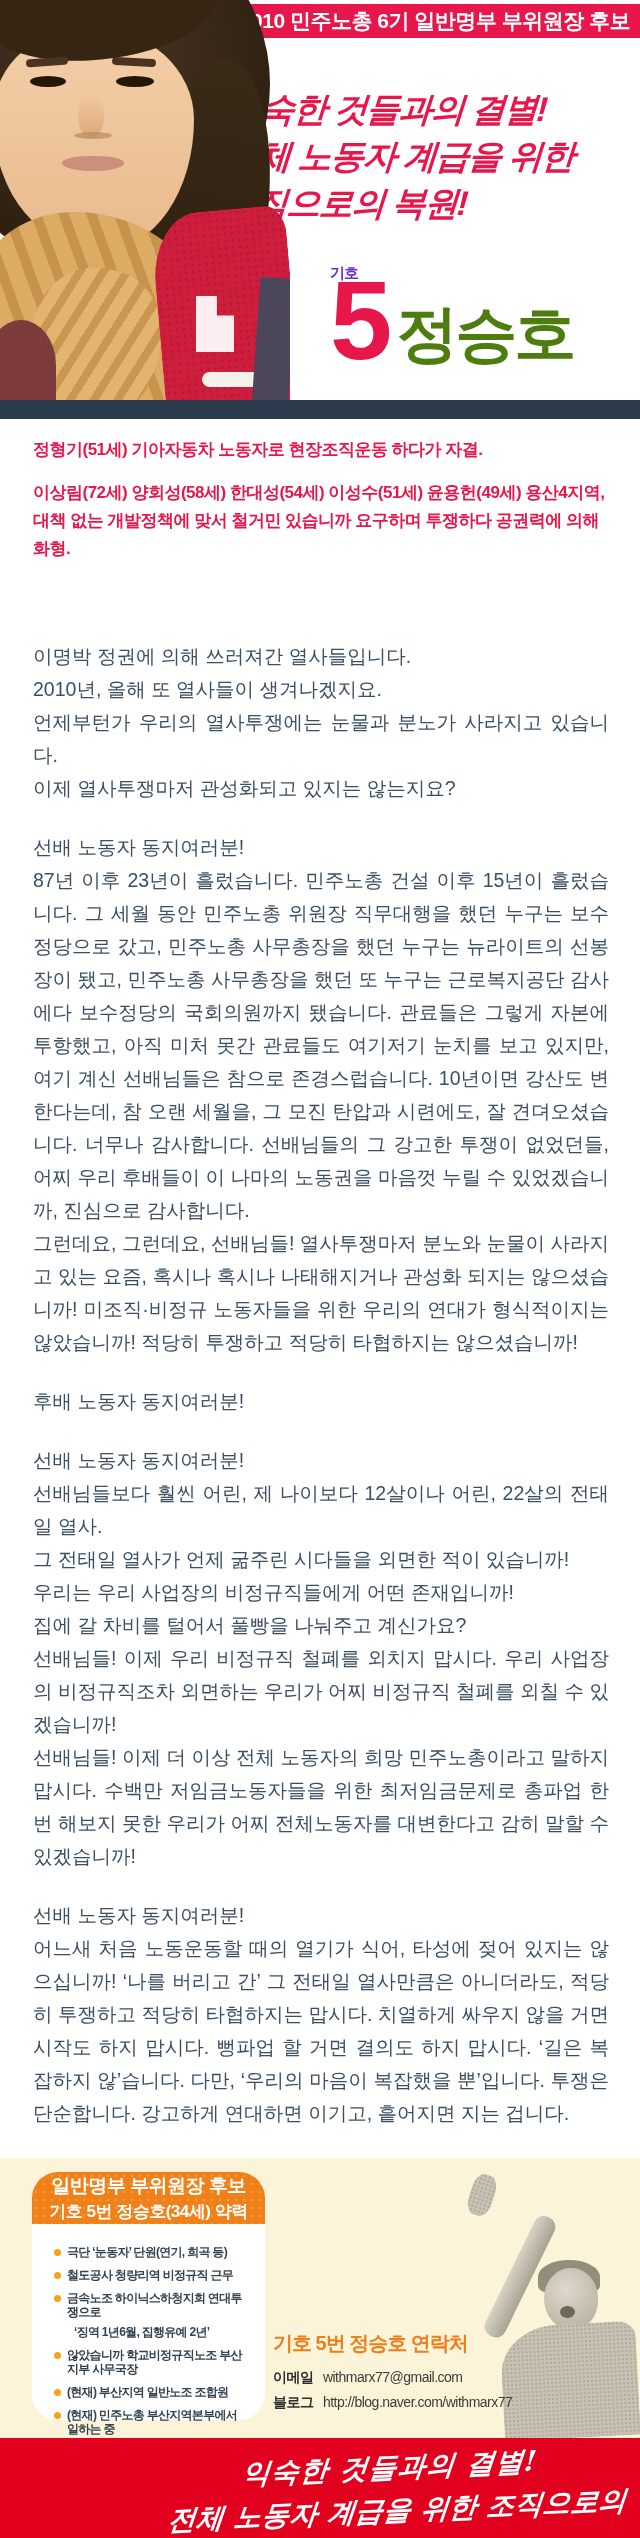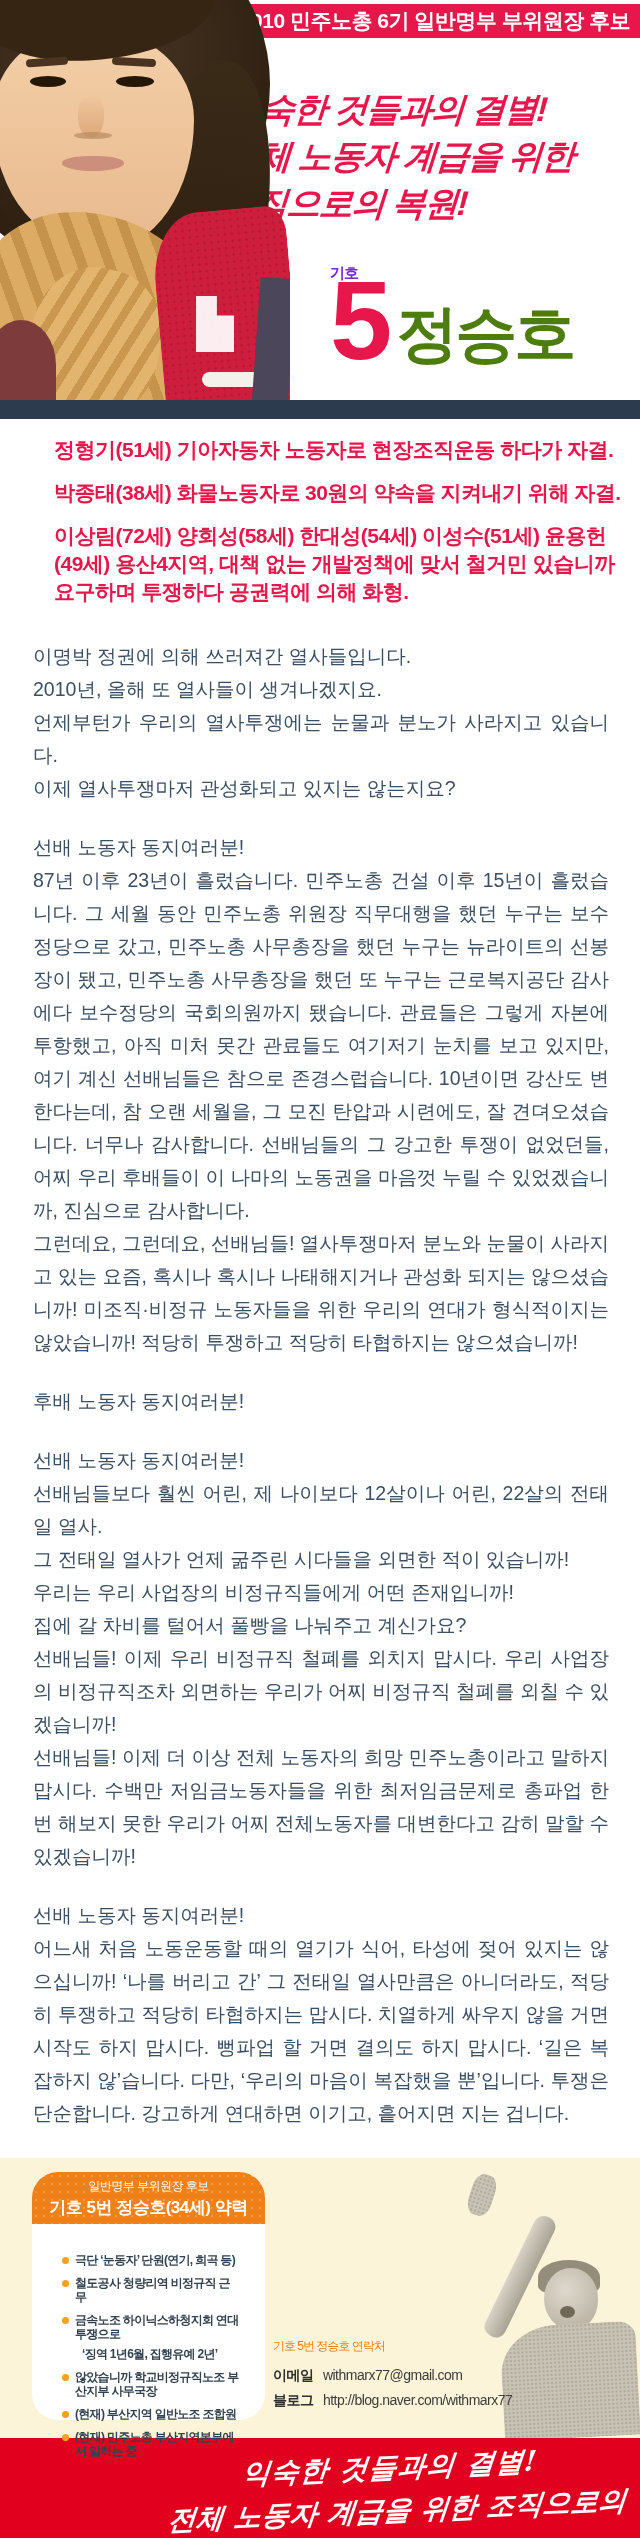--- a/index.html
+++ b/index.html
@@ -41,56 +41,56 @@
   .ballot .giho{display:block;font-size:15px;font-weight:bold;color:#6d28d9;letter-spacing:-1px;}
   .ballot .row{display:flex;align-items:flex-end;margin-top:-6px;}
   .ballot .num{font-size:112px;line-height:88px;font-weight:bold;color:#e8174b;font-family:"Liberation Sans",sans-serif;}
   .ballot .name{font-size:62px;line-height:62px;font-weight:bold;color:#4d7c0f;letter-spacing:-3px;margin-left:4px;}
 
   
   .divider{position:absolute;left:0;top:400px;width:640px;height:19px;background:#2c3b4d;z-index:3;}
 
   
   .martyrs{position:absolute;left:33px;top:436px;width:576px;color:#e8174b;font-weight:bold;
-           font-size:21px;line-height:28px;letter-spacing:-0.5px;margin-left:21px;}
+           font-size:17px;line-height:28px;letter-spacing:-0.5px;}
   .martyrs p{margin:0 0 15px 0;}
 
   
   .bodytext{position:absolute;left:33px;top:640px;width:576px;height:1505px;overflow:hidden;
             font-family:Liberation Sans, sans-serif;color:#3b4f63;font-size:19.5px;line-height:33px;text-align:justify;}
   .bodytext .para{margin:0 0 26px 0;}
   .bodytext .ph-head{display:block;}
   .bodytext .pt{white-space:pre-line;}
 
   
   .profile-section{position:absolute;left:0;top:2158px;width:640px;height:280px;background:#fbf4d8;}
   .profile-card{position:absolute;left:32px;top:14px;width:233px;height:248px;background:#ffffff;border-radius:26px;z-index:1;}
   .profile-badge{height:52px;background:#f08018;background-image:radial-gradient(#f59b46 1.4px,transparent 1.4px);background-size:8px 8px;
                  border-radius:26px 26px 0 0;color:#ffffff;text-align:center;display:flex;flex-direction:column;justify-content:center;}
-  .profile-badge .b1{font-size:12px;font-weight:normal;letter-spacing:-0.5px;}
+  .profile-badge .b1{font-size:19px;font-weight:bold;letter-spacing:-0.5px;}
   .profile-badge .b2{font-size:17px;font-weight:bold;letter-spacing:-0.5px;margin-top:1px;}
-  .profile-list{list-style:none;margin:16px;padding:13px 10px 0 14px;}
+  .profile-list{list-style:none;margin:8px;padding:13px 10px 0 14px;}
   .profile-list li{position:relative;padding-left:13px;margin-bottom:9px;font-size:12px;line-height:14px;
                    color:#33424f;font-weight:bold;letter-spacing:-0.7px;}
   .profile-list li .dot{position:absolute;left:0;top:3.5px;width:7px;height:7px;border-radius:50%;background:#f5a21d;}
   .profile-list li.sub{padding-left:20px;margin-top:-3px;}
 
   
   .statue{position:absolute;right:2px;top:16px;width:212px;height:262px;z-index:0;}
   .st-hand{position:absolute;left:44px;top:0;width:24px;height:42px;background:#c9c3b5;border-radius:40%;transform:rotate(18deg);}
   .st-arm{position:absolute;left:54px;top:30px;width:22px;height:132px;background:linear-gradient(90deg,#d8d3c7,#a9a293);border-radius:10px;transform:rotate(26deg);transform-origin:50% 100%;}
   .st-hair{position:absolute;left:112px;top:86px;width:62px;height:34px;background:#958d7c;border-radius:50% 50% 25% 25%;}
   .st-head{position:absolute;left:118px;top:94px;width:54px;height:62px;background:radial-gradient(circle at 40% 35%,#ded9cd,#b2aa9a);border-radius:50% 50% 48% 52%;}
   .st-mouth{position:absolute;left:134px;top:132px;width:15px;height:12px;background:#6f6757;border-radius:50%;}
   .st-torso{position:absolute;left:76px;top:150px;width:136px;height:114px;background:linear-gradient(105deg,#ddd8cc 30%,#b6af9f);border-radius:42% 14% 0 0;transform:rotate(-3deg);}
   .grain{background-image:radial-gradient(rgba(118,108,92,.28) 1px,transparent 1px)!important;background-size:4px 4px!important;background-color:#c8c2b4!important;}
 
   
   .contact{position:absolute;left:273px;top:172px;width:345px;z-index:2;}
-  .contact-title{color:#ef7d18;font-weight:normal;font-size:12px;letter-spacing:-1px;margin-bottom:12px;margin-top:8px;}
+  .contact-title{color:#ef7d18;font-weight:bold;font-size:20px;letter-spacing:-1px;margin-bottom:12px;}
   .contact-row{font-size:14px;color:#3c3c3c;margin-bottom:7px;letter-spacing:-0.5px;}
   .contact-row .clabel{font-weight:bold;color:#2e2e2e;margin-right:6px;}
 
   
   .footer-band{position:absolute;left:0;top:2438px;width:640px;height:100px;background:#e2001f;overflow:hidden;}
   .footer-inner{transform:rotate(-2.5deg) skewX(-8deg);color:#ffffff;font-family:"DejaVu Serif",serif;
                 font-style:italic;font-weight:bold;margin-top:14px;}
   .fs1{font-size:28px;margin-left:238px;letter-spacing:1px;}
   .fs2{font-size:28px;margin-left:168px;margin-top:5px;letter-spacing:0;}
 </style>
@@ -135,21 +135,20 @@
     <div class="row">
       <span class="num">5</span>
       <span class="name">정승호</span>
     </div>
   </div>
 
   <div class="divider"></div>
 
   <div class="martyrs">
     <p>정형기(51세) 기아자동차 노동자로 현장조직운동 하다가 자결.</p>
-    <p>박종태(38세) 화물노동자로 30원의 약속을 지켜내기 위해 자결.</p>
     <p>이상림(72세) 양회성(58세) 한대성(54세) 이성수(51세) 윤용헌(49세) 용산4지역, 대책 없는 개발정책에 맞서 철거민 있습니까 요구하며 투쟁하다 공권력에 의해 화형.</p>
   </div>
 
   <div class="bodytext">
     <p class="para">
       <span class="ph-head"></span>
       <span class="pt">이명박 정권에 의해 쓰러져간 열사들입니다.
 2010년, 올해 또 열사들이 생겨나겠지요.
 언제부턴가 우리의 열사투쟁에는 눈물과 분노가 사라지고 있습니다.
 이제 열사투쟁마저 관성화되고 있지는 않는지요?</span>

